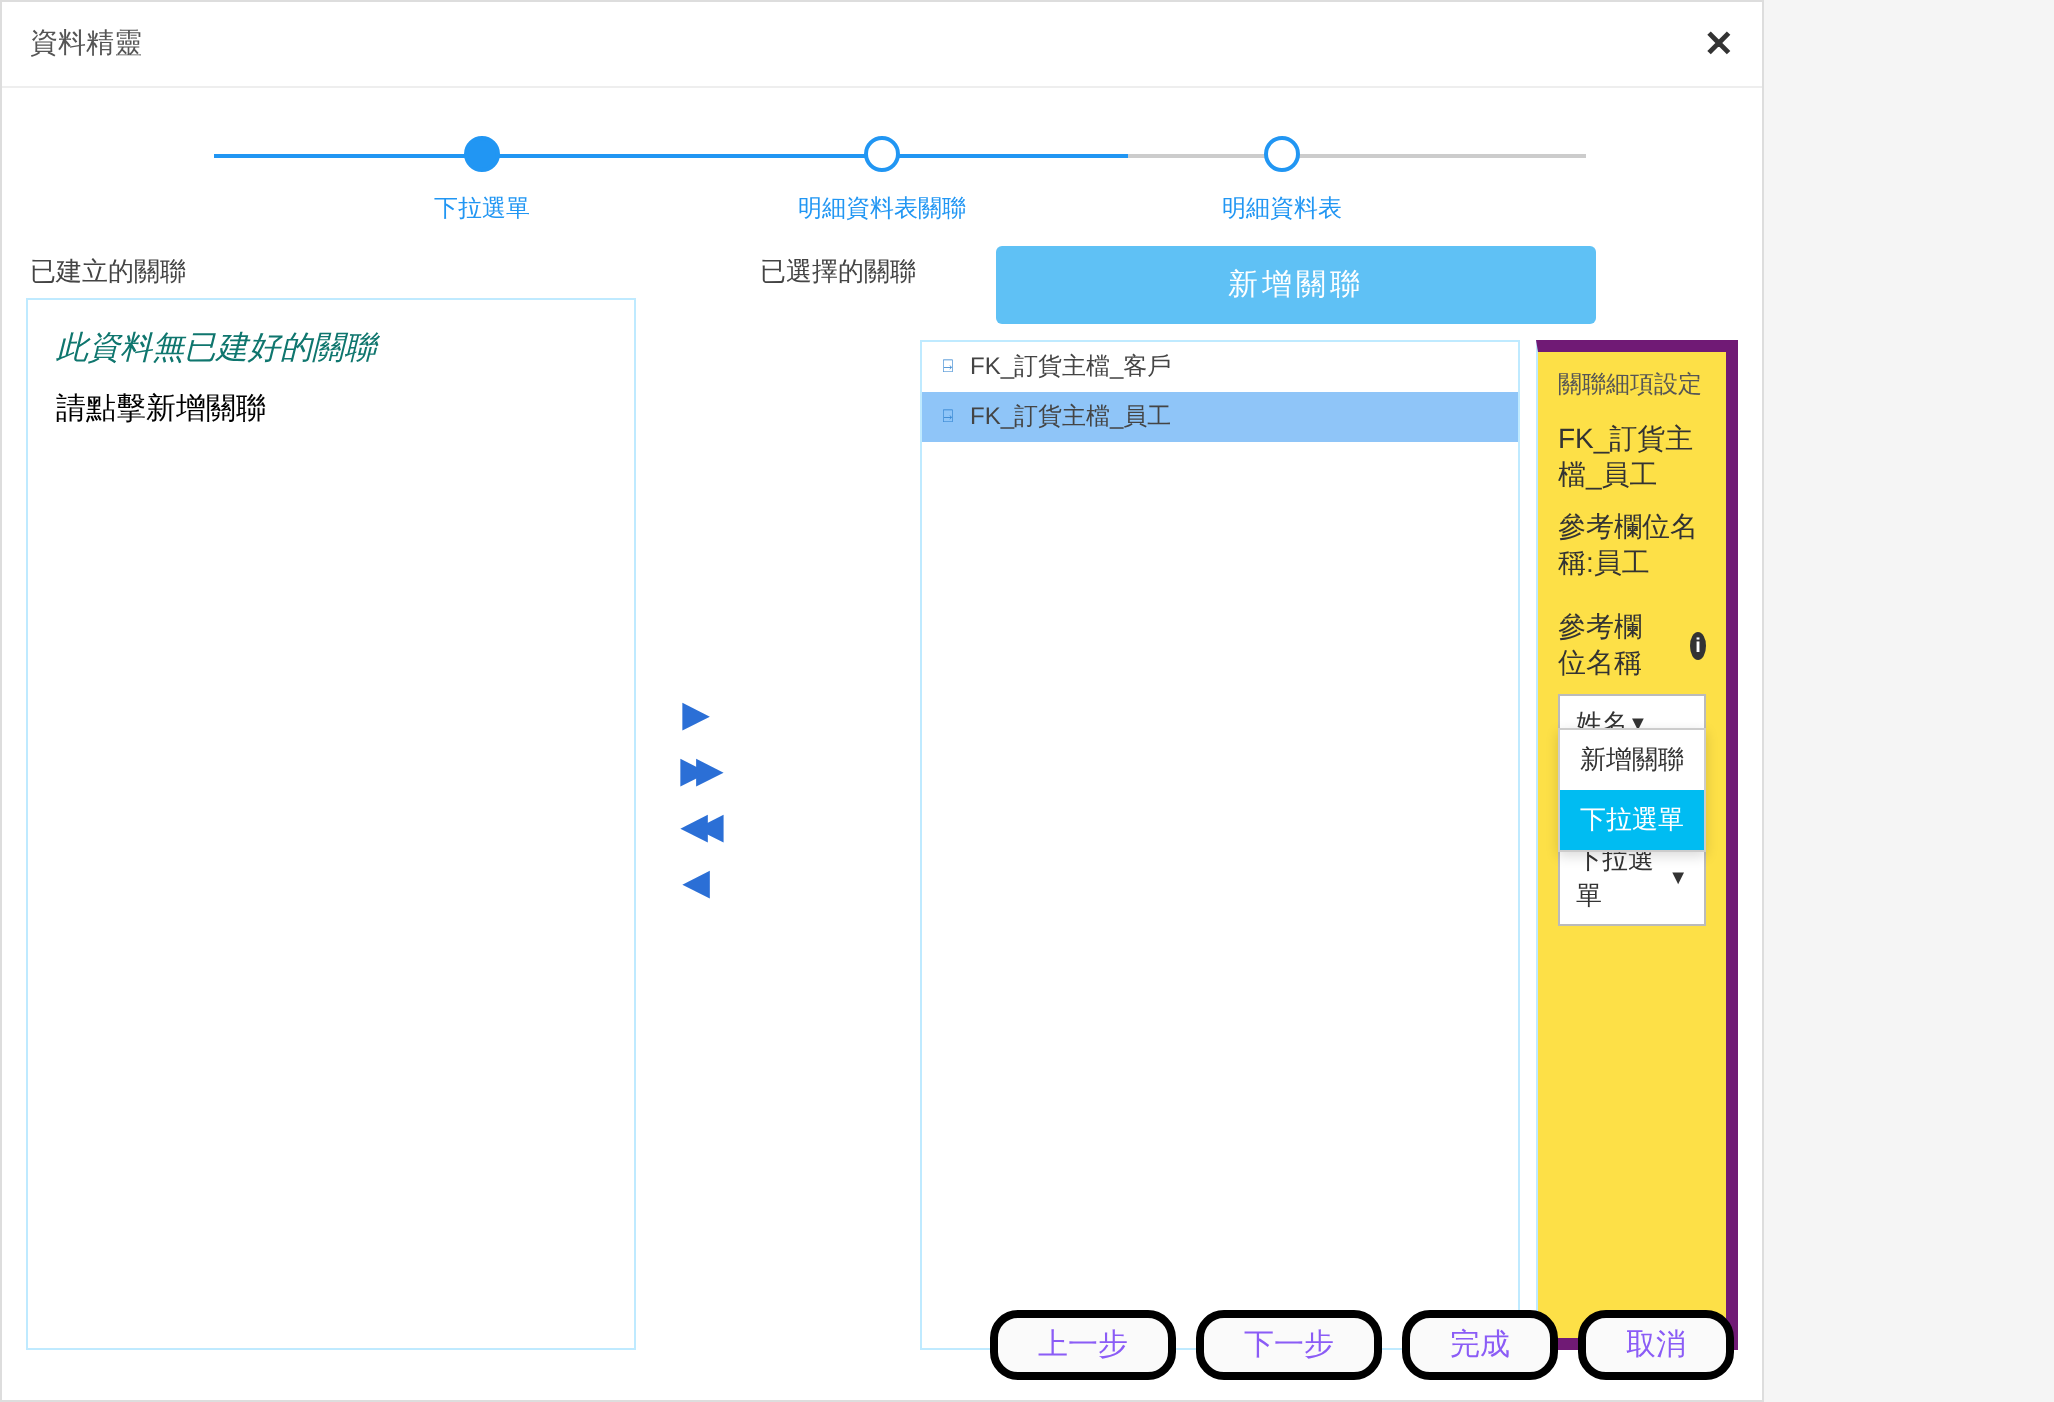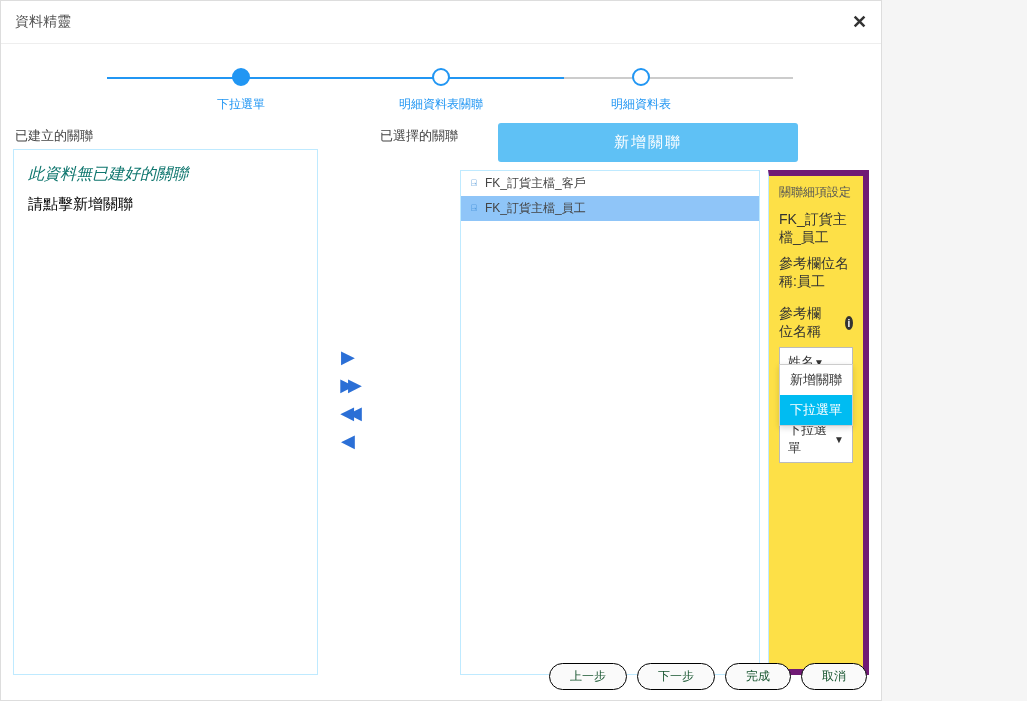--- a/index.html
+++ b/index.html
@@ -182,26 +182,26 @@
     .transfer-btn.double { letter-spacing: -6px; }
 
     .footer {
       position: absolute;
       bottom: 10px;
       right: 14px;
       display: flex;
       gap: 10px;
     }
     .footer-btn {
-      border: 1px solid #000000;
+      border: 4px solid #000000;
       background: #fafafa;
       border-radius: 14px;
       padding: 4px 20px;
-      font-size: 12px;
-      color: #14532d;
+      font-size: 15px;
+      color: #8b5cf6;
       cursor: pointer;
     }
   </style>
 </head>
 <body>
 
 <div class="dialog">
 
   <div class="titlebar">
     <span class="titlebar-title">資料精靈</span>

